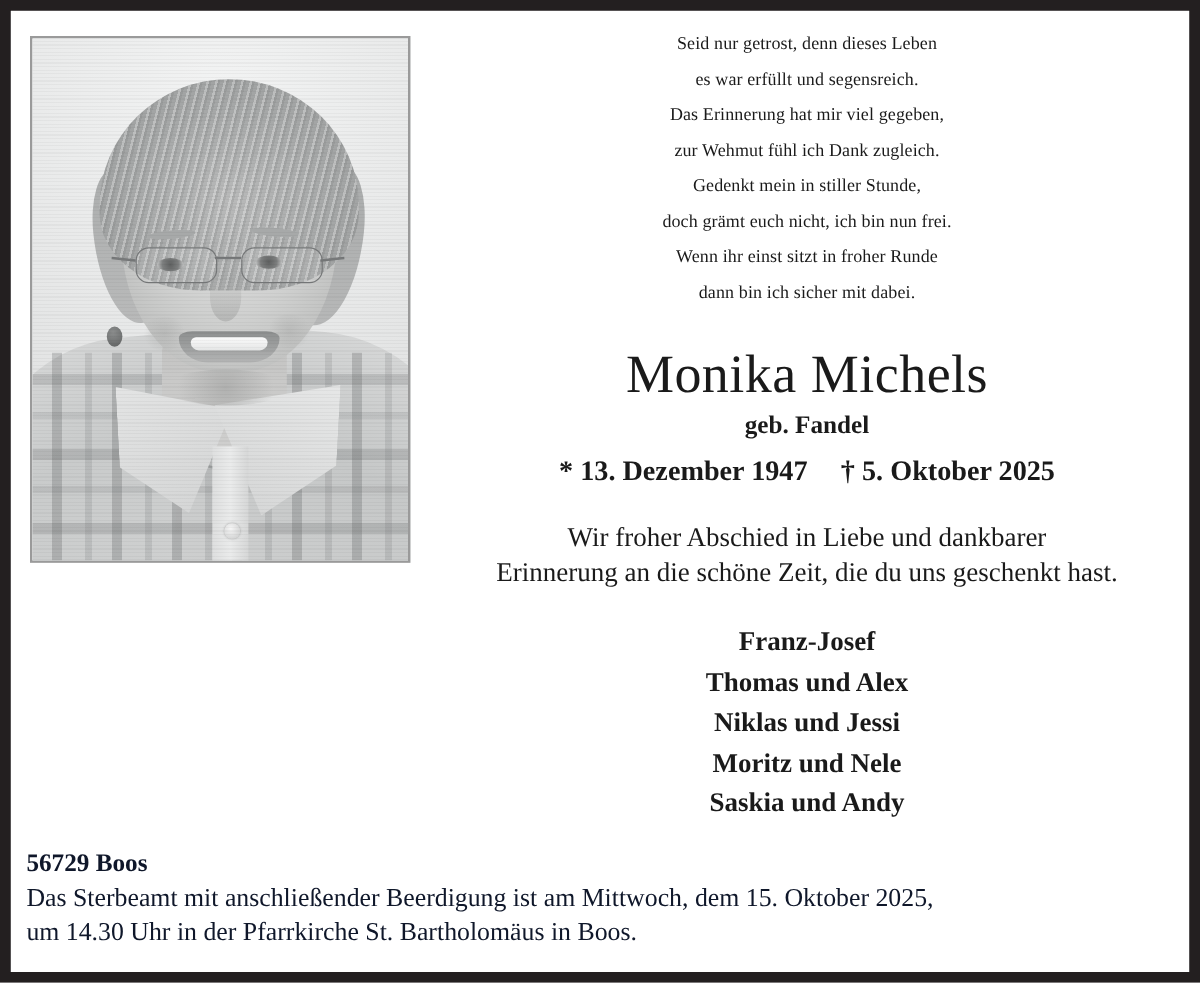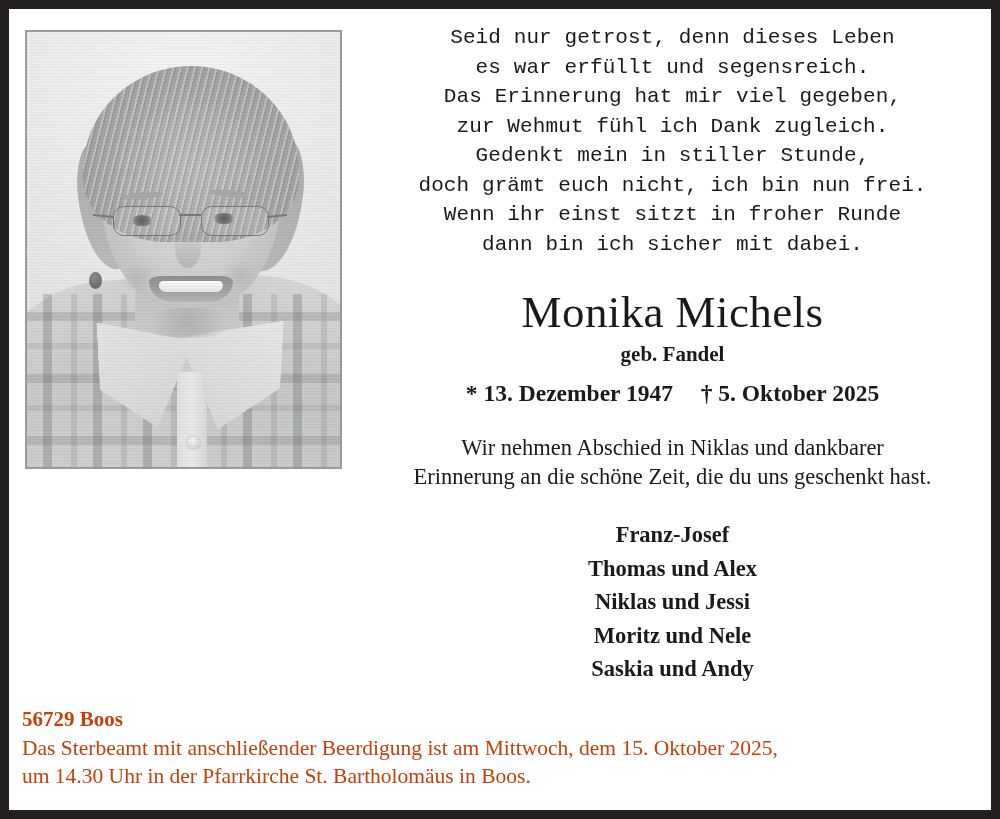--- a/index.html
+++ b/index.html
@@ -249,24 +249,23 @@
   #text-column {
     position: absolute;
     left: 345px;
     top: 14px;
     width: 637px;
     text-align: center;
     color: #1a1a1a;
   }
 
   #poem {
-    font-size: 21px;
+    font-size: 15px;
     line-height: 29.5px;
     letter-spacing: .1px;
-    font-family: Liberation Mono, monospace;
   }
   #poem .poem-line { display: block; white-space: nowrap; }
 
   #deceased-name {
     margin-top: 27px;
     font-size: 45px;
     font-weight: normal;
     letter-spacing: .4px;
     line-height: 52px;
   }
@@ -301,21 +300,21 @@
     white-space: nowrap;
   }
 
   
   #footer {
     position: absolute;
     left: 13px;
     right: 13px;
     top: 697px;
     text-align: left;
-    color: #c2410c;
+    color: #0f172a;
   }
   #footer-place {
     font-size: 21px;
     font-weight: bold;
     line-height: 27px;
   }
   #footer-service {
     margin-top: 1px;
     font-size: 21.5px;
     line-height: 28px;
@@ -383,21 +382,21 @@
       <div id="deceased-name">Monika Michels</div>
       <div id="maiden-name">geb. Fandel</div>
 
       <div id="life-dates">
         <span>* 13. Dezember 1947</span>
         <span class="date-gap"></span>
         <span>† 5. Oktober 2025</span>
       </div>
 
       <div id="farewell">
-        <span class="farewell-line">Wir nehmen Abschied in Niklas und dankbarer</span>
+        <span class="farewell-line">Wir froher Abschied in Liebe und dankbarer</span>
         <span class="farewell-line">Erinnerung an die schöne Zeit, die du uns geschenkt hast.</span>
       </div>
 
       <div id="mourners">
         <span class="mourner">Franz-Josef</span>
         <span class="mourner">Thomas und Alex</span>
         <span class="mourner">Niklas und Jessi</span>
         <span class="mourner">Moritz und Nele</span>
         <span class="mourner">Saskia und Andy</span>
       </div>

